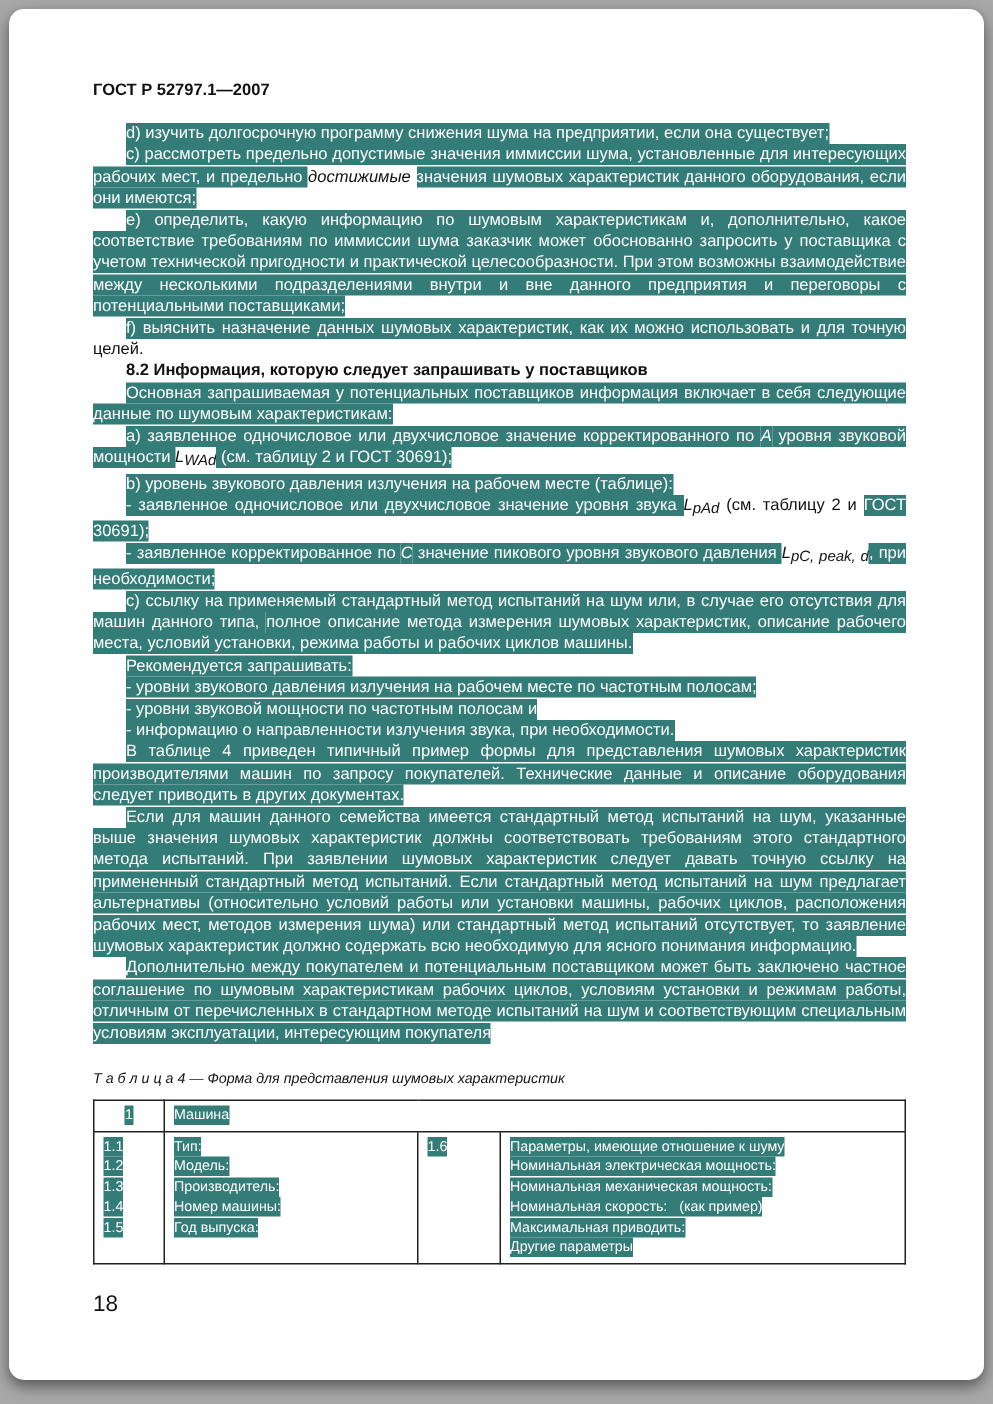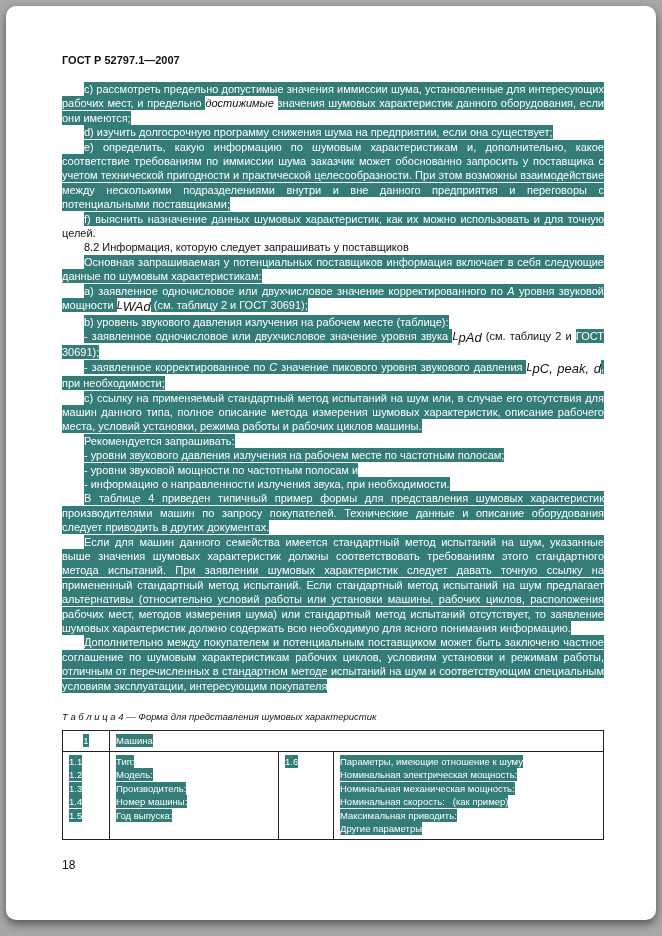--- a/index.html
+++ b/index.html
@@ -36,22 +36,22 @@
   }
   .heading{font-weight:bold;}
   .hl{
     background:#337c78;
     color:#ffffff;
     padding:1px 0;
     box-decoration-break:clone;
     -webkit-box-decoration-break:clone;
   }
   .it{font-style:italic;}
-  .bold{font-weight:normal;}
-  .sub{font-size:13px;vertical-align:-2px;letter-spacing:0;}
+  .bold{font-weight:bold;}
+  .sub{font-size:10px;vertical-align:-2px;letter-spacing:0;}
   .caption{
     font-size:9.5px;
     margin-top:18px;
     font-style:italic;
   }
   table.noise{
     border-collapse:collapse;
     width:100%;
     margin-top:8px;
     font-size:9.5px;
@@ -62,33 +62,33 @@
     padding:3px 6px;
     line-height:13.5px;
   }
   td.col-num{width:34px;}
   td.col-label{width:156px;}
   td.col-num2{width:42px;}
   td.cell-center{text-align:center;}
   .tline span{white-space:pre-wrap;}
   .pageno{
     margin-top:18px;
-    font-size:12px;
+    font-size:15px;
   }
 </style>
 </head>
 <body>
 
 <div class="page">
 
   <div class="header">ГОСТ Р 52797.1—2007</div>
 
   <div class="doc-body" id="doc-body">
+      <div class="para"><span class="hl">d) изучить долгосрочную программу снижения шума на предприятии, если она существует;</span></div>
       <div class="para"><span class="hl">с) рассмотреть предельно допустимые значения иммиссии шума, установленные для интересующих рабочих мест, и предельно </span><span class="it">достижимые</span><span class=""> </span><span class="hl">значения шумовых характеристик данного оборудования, если они имеются;</span></div>
-      <div class="para"><span class="hl">d) изучить долгосрочную программу снижения шума на предприятии, если она существует;</span></div>
       <div class="para"><span class="hl">е) определить, какую информацию по шумовым характеристикам и, дополнительно, какое соответствие требованиям по иммиссии шума заказчик может обоснованно запросить у поставщика с учетом технической пригодности и практической целесообразности. При этом возможны взаимодействие между несколькими подразделениями внутри и вне данного предприятия и переговоры с потенциальными поставщиками;</span></div>
       <div class="para"><span class="hl">f) выяснить назначение данных шумовых характеристик, как их можно использовать и для точную </span><span class="">целей.</span></div>
       <div class="para heading"><span class="bold">8.2 Информация, которую следует запрашивать у поставщиков</span></div>
       <div class="para"><span class="hl">Основная запрашиваемая у потенциальных поставщиков информация включает в себя следующие данные по шумовым характеристикам:</span></div>
       <div class="para"><span class="hl">а) заявленное одночисловое или двухчисловое значение корректированного по </span><span class="hl it">А</span><span class="hl"> уровня звуковой мощности </span><span class="it">L</span><span class="it sub">WAd</span><span class="hl"> (см. таблицу 2 и ГОСТ 30691);</span></div>
       <div class="para"><span class="hl">b) уровень звукового давления излучения на рабочем месте (таблице):</span></div>
       <div class="para"><span class="hl">- заявленное одночисловое или двухчисловое значение уровня звука </span><span class="it">L</span><span class="it sub">pAd</span><span class=""> (см. таблицу 2 и </span><span class="hl">ГОСТ 30691);</span></div>
       <div class="para"><span class="hl">- заявленное корректированное по </span><span class="hl it">С</span><span class="hl"> значение пикового уровня звукового давления </span><span class="it">L</span><span class="it sub">pC, peak, d</span><span class="hl">, при необходимости;</span></div>
       <div class="para"><span class="hl">с) ссылку на применяемый стандартный метод испытаний на шум или, в случае его отсутствия для машин данного типа, </span><span class=""> </span><span class="hl">полное описание метода измерения шумовых характеристик, описание рабочего места, условий установки, режима работы и рабочих циклов машины.</span></div>
       <div class="para"><span class="hl">Рекомендуется запрашивать:</span></div>

